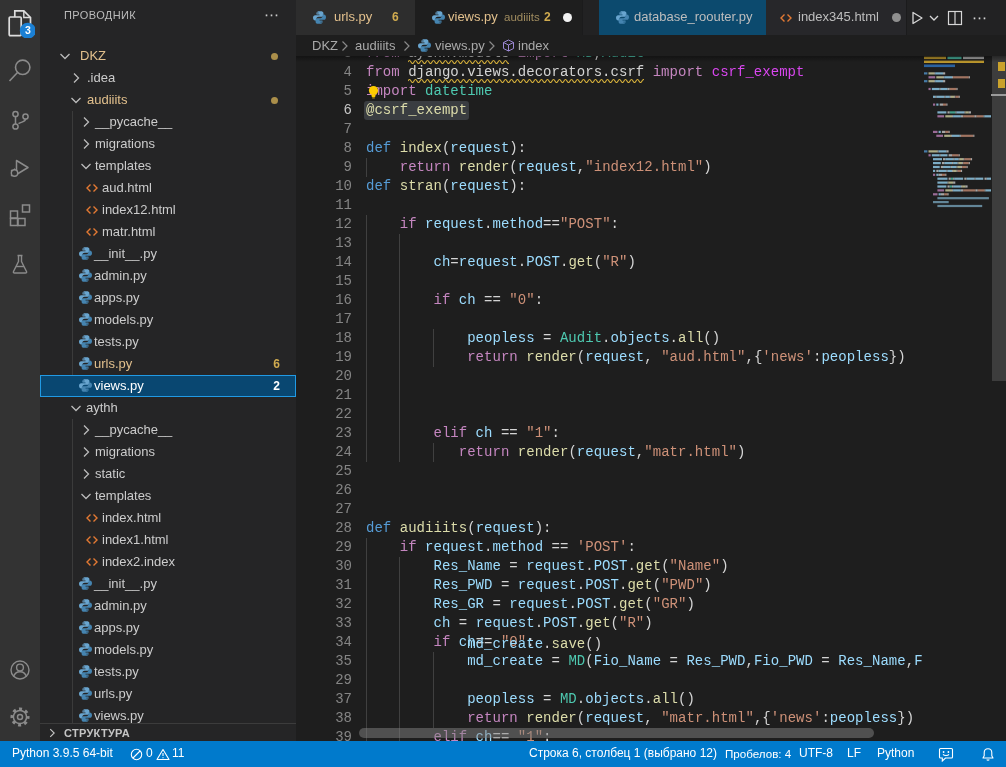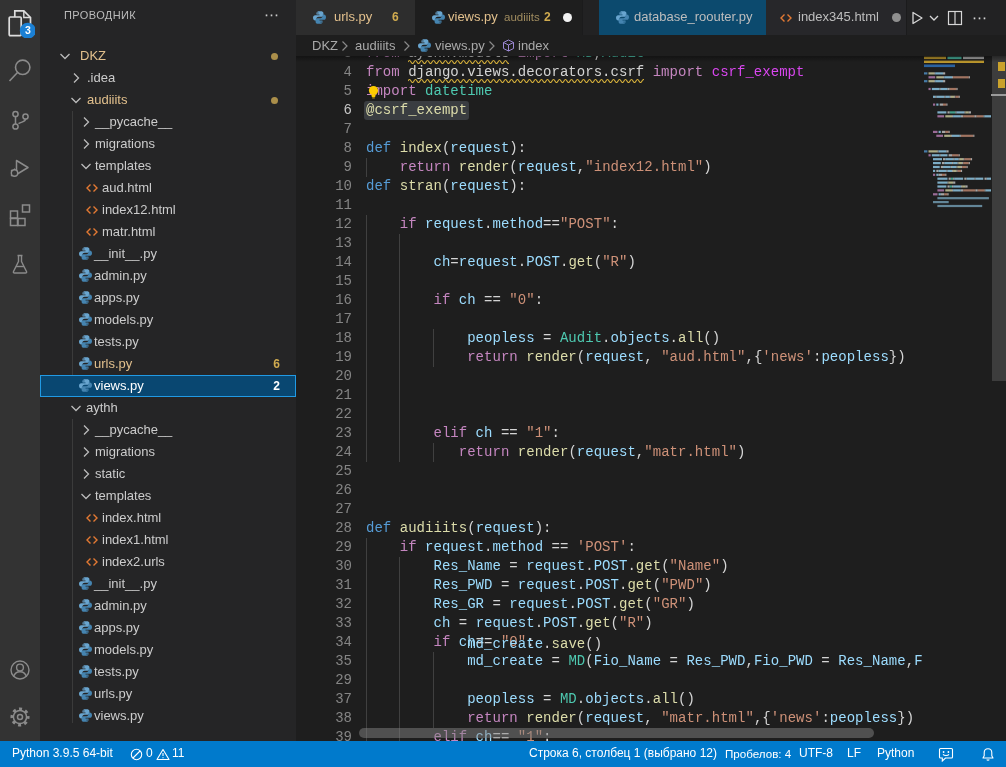--- a/index.html
+++ b/index.html
@@ -525,21 +525,21 @@
 <path d="M5.5 3.5 2 7l3.5 3.5M8.5 3.5 12 7l-3.5 3.5" fill="none" stroke="#e37933" stroke-width="1.4"></path>
         </svg>
 <div class="trow" style="top:507px;left:62px;color:#cccccc">index.html</div>
 <svg class="tico" style="left:45px;top:533px" width="14" height="14" viewBox="0 0 14 14">
 <path d="M5.5 3.5 2 7l3.5 3.5M8.5 3.5 12 7l-3.5 3.5" fill="none" stroke="#e37933" stroke-width="1.4"></path>
         </svg>
 <div class="trow" style="top:529px;left:62px;color:#cccccc">index1.html</div>
 <svg class="tico" style="left:45px;top:555px" width="14" height="14" viewBox="0 0 14 14">
 <path d="M5.5 3.5 2 7l3.5 3.5M8.5 3.5 12 7l-3.5 3.5" fill="none" stroke="#e37933" stroke-width="1.4"></path>
         </svg>
-<div class="trow" style="top:551px;left:62px;color:#cccccc">index2.urls</div>
+<div class="trow" style="top:551px;left:62px;color:#cccccc">index2.index</div>
 <svg class="tico" style="left:38px;top:576px" width="15" height="15" viewBox="0 0 15 15">
 <path d="M7.4 1.2c-1.6 0-2.9.5-2.9 1.9v1.5h3v.6H3.2c-1.3 0-2.2 1-2.2 2.6 0 1.6.9 2.7 2.2 2.7h1.2V8.9c0-1.2 1-2.1 2.2-2.1h3c1 0 1.8-.8 1.8-1.8V3.1c0-1.3-1.3-1.9-2.6-1.9zM5.9 2.3c.3 0 .6.3.6.6s-.3.6-.6.6-.6-.3-.6-.6.3-.6.6-.6z" fill="#69a5cf"></path>
 <path d="M7.6 13.8c1.6 0 2.9-.5 2.9-1.9v-1.5h-3v-.6h4.3c1.3 0 2.2-1 2.2-2.6 0-1.6-.9-2.7-2.2-2.7h-1.2v1.6c0 1.2-1 2.1-2.2 2.1h-3c-1 0-1.8.8-1.8 1.8v1.9c0 1.3 1.3 1.9 2.6 1.9zm1.5-1.1c-.3 0-.6-.3-.6-.6s.3-.6.6-.6.6.3.6.6-.3.6-.6.6z" fill="#4584b0"></path>
         </svg>
 <div class="trow" style="top:573px;left:54px;color:#cccccc">__init__.py</div>
 <svg class="tico" style="left:38px;top:598px" width="15" height="15" viewBox="0 0 15 15">
 <path d="M7.4 1.2c-1.6 0-2.9.5-2.9 1.9v1.5h3v.6H3.2c-1.3 0-2.2 1-2.2 2.6 0 1.6.9 2.7 2.2 2.7h1.2V8.9c0-1.2 1-2.1 2.2-2.1h3c1 0 1.8-.8 1.8-1.8V3.1c0-1.3-1.3-1.9-2.6-1.9zM5.9 2.3c.3 0 .6.3.6.6s-.3.6-.6.6-.6-.3-.6-.6.3-.6.6-.6z" fill="#69a5cf"></path>
 <path d="M7.6 13.8c1.6 0 2.9-.5 2.9-1.9v-1.5h-3v-.6h4.3c1.3 0 2.2-1 2.2-2.6 0-1.6-.9-2.7-2.2-2.7h-1.2v1.6c0 1.2-1 2.1-2.2 2.1h-3c-1 0-1.8.8-1.8 1.8v1.9c0 1.3 1.3 1.9 2.6 1.9zm1.5-1.1c-.3 0-.6-.3-.6-.6s.3-.6.6-.6.6.3.6.6-.3.6-.6.6z" fill="#4584b0"></path>
         </svg>
 <div class="trow" style="top:595px;left:54px;color:#cccccc">admin.py</div>
@@ -564,20 +564,26 @@
         </svg>
 <div class="trow" style="top:683px;left:54px;color:#cccccc">urls.py</div>
 <svg class="tico" style="left:38px;top:708px" width="15" height="15" viewBox="0 0 15 15">
 <path d="M7.4 1.2c-1.6 0-2.9.5-2.9 1.9v1.5h3v.6H3.2c-1.3 0-2.2 1-2.2 2.6 0 1.6.9 2.7 2.2 2.7h1.2V8.9c0-1.2 1-2.1 2.2-2.1h3c1 0 1.8-.8 1.8-1.8V3.1c0-1.3-1.3-1.9-2.6-1.9zM5.9 2.3c.3 0 .6.3.6.6s-.3.6-.6.6-.6-.3-.6-.6.3-.6.6-.6z" fill="#69a5cf"></path>
 <path d="M7.6 13.8c1.6 0 2.9-.5 2.9-1.9v-1.5h-3v-.6h4.3c1.3 0 2.2-1 2.2-2.6 0-1.6-.9-2.7-2.2-2.7h-1.2v1.6c0 1.2-1 2.1-2.2 2.1h-3c-1 0-1.8.8-1.8 1.8v1.9c0 1.3 1.3 1.9 2.6 1.9zm1.5-1.1c-.3 0-.6-.3-.6-.6s.3-.6.6-.6.6.3.6.6-.3.6-.6.6z" fill="#4584b0"></path>
         </svg>
 <div class="trow" style="top:705px;left:54px;color:#cccccc">views.py</div>
 <div style="position:absolute;left:32px;top:111px;width:1px;height:264px;background:#3b3b3b"></div>
 <div style="position:absolute;left:32px;top:419px;width:1px;height:304px;background:#3b3b3b"></div>
       </div>
+    <div id="struct">
+      <svg class="tico" style="left:5px;top:2px" width="14" height="14" viewBox="0 0 16 16">
+          <path d="M6 3.5 10.5 8 6 12.5" fill="none" stroke="#c5c5c5" stroke-width="1.3"></path>
+        </svg>
+      <span style="position:absolute;left:24px;top:3px;font-size:11px;font-weight:bold;color:#c5c5c5;letter-spacing:.3px">СТРУКТУРА</span>
+    </div>
   </div>
   <div id="abar">
 <svg class="aico" style="left:7px;top:8px" width="28" height="30" viewBox="0 0 28 30">
  <path d="M7.8 9.5 V2.8 H16.8 L23.5 9.5 V20 H15" fill="none" stroke="#dddddd" stroke-width="1.7"></path>
  <path d="M16.8 2.8 V9.5 H23.5" fill="none" stroke="#dddddd" stroke-width="1.4"></path>
  <rect x="2.2" y="9" width="12" height="18.6" rx="1" fill="#333333" stroke="#dddddd" stroke-width="1.7"></rect>
  <circle cx="20.8" cy="22.7" r="8" fill="#1b80d4"></circle>
  <text x="20.8" y="26.4" font-family="Liberation Sans" font-size="10.5" font-weight="bold" fill="#ffffff" text-anchor="middle">3</text>
 </svg>
 <svg class="aico" style="left:7px;top:57px" width="26" height="26" viewBox="0 0 26 26">

